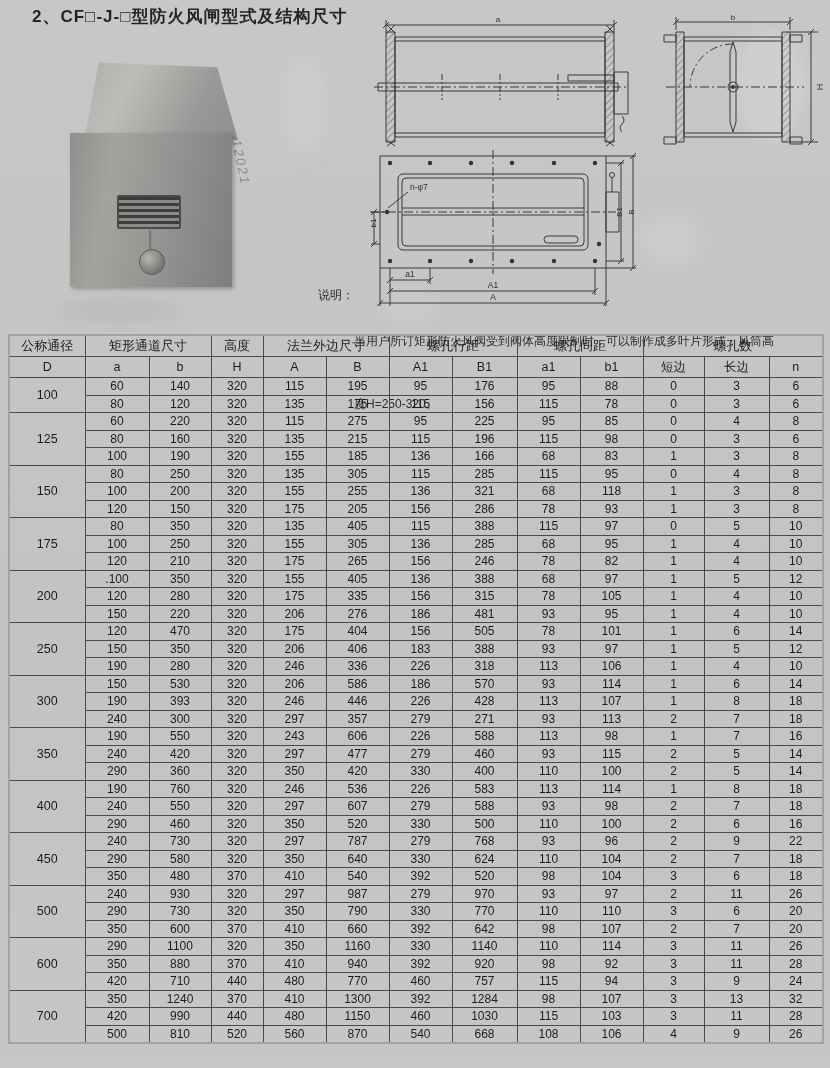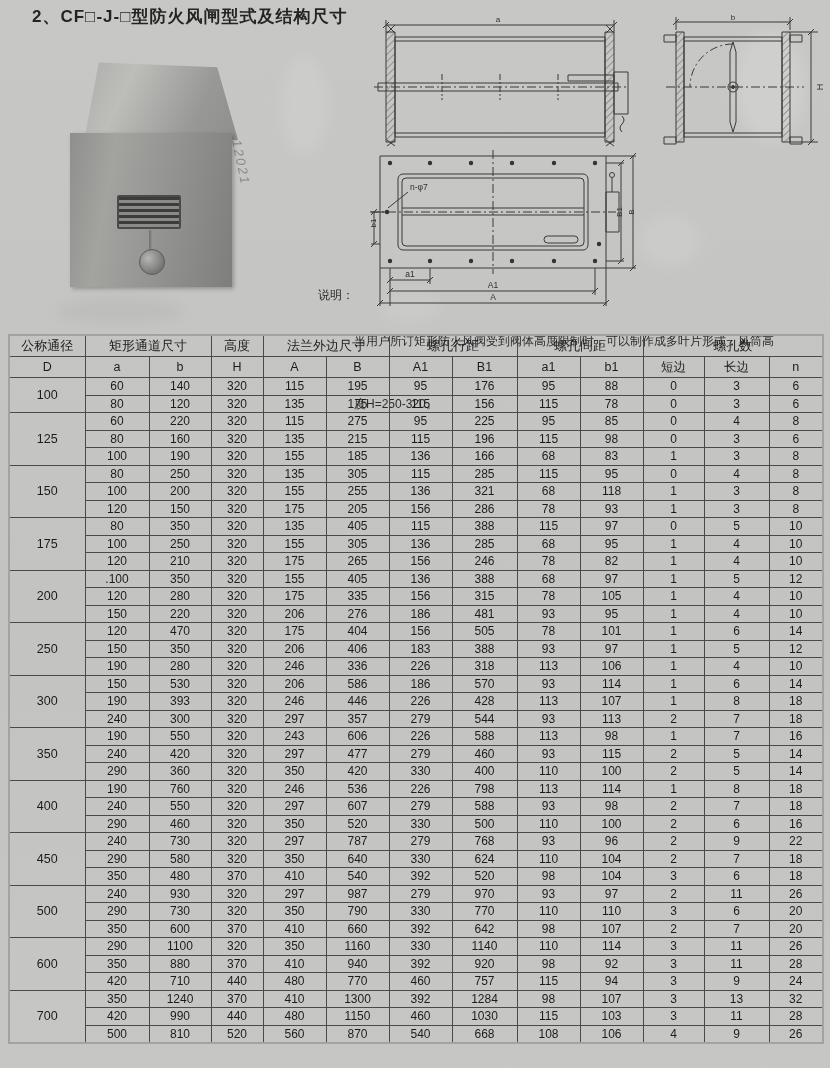--- a/index.html
+++ b/index.html
@@ -585,21 +585,21 @@
         <td>8</td>
         <td>18</td>
       </tr>
       <tr>
         <td>240</td>
         <td>300</td>
         <td>320</td>
         <td>297</td>
         <td>357</td>
         <td>279</td>
-        <td>544</td>
+        <td>271</td>
         <td>93</td>
         <td>113</td>
         <td>2</td>
         <td>7</td>
         <td>18</td>
       </tr>
       <tr class="group-start">
         <td rowspan="3" class="dcol">350</td>
         <td>190</td>
         <td>550</td>
@@ -643,21 +643,21 @@
         <td>14</td>
       </tr>
       <tr class="group-start">
         <td rowspan="3" class="dcol">400</td>
         <td>190</td>
         <td>760</td>
         <td>320</td>
         <td>246</td>
         <td>536</td>
         <td>226</td>
-        <td>798</td>
+        <td>583</td>
         <td>113</td>
         <td>114</td>
         <td>1</td>
         <td>8</td>
         <td>18</td>
       </tr>
       <tr>
         <td>240</td>
         <td>550</td>
         <td>320</td>

